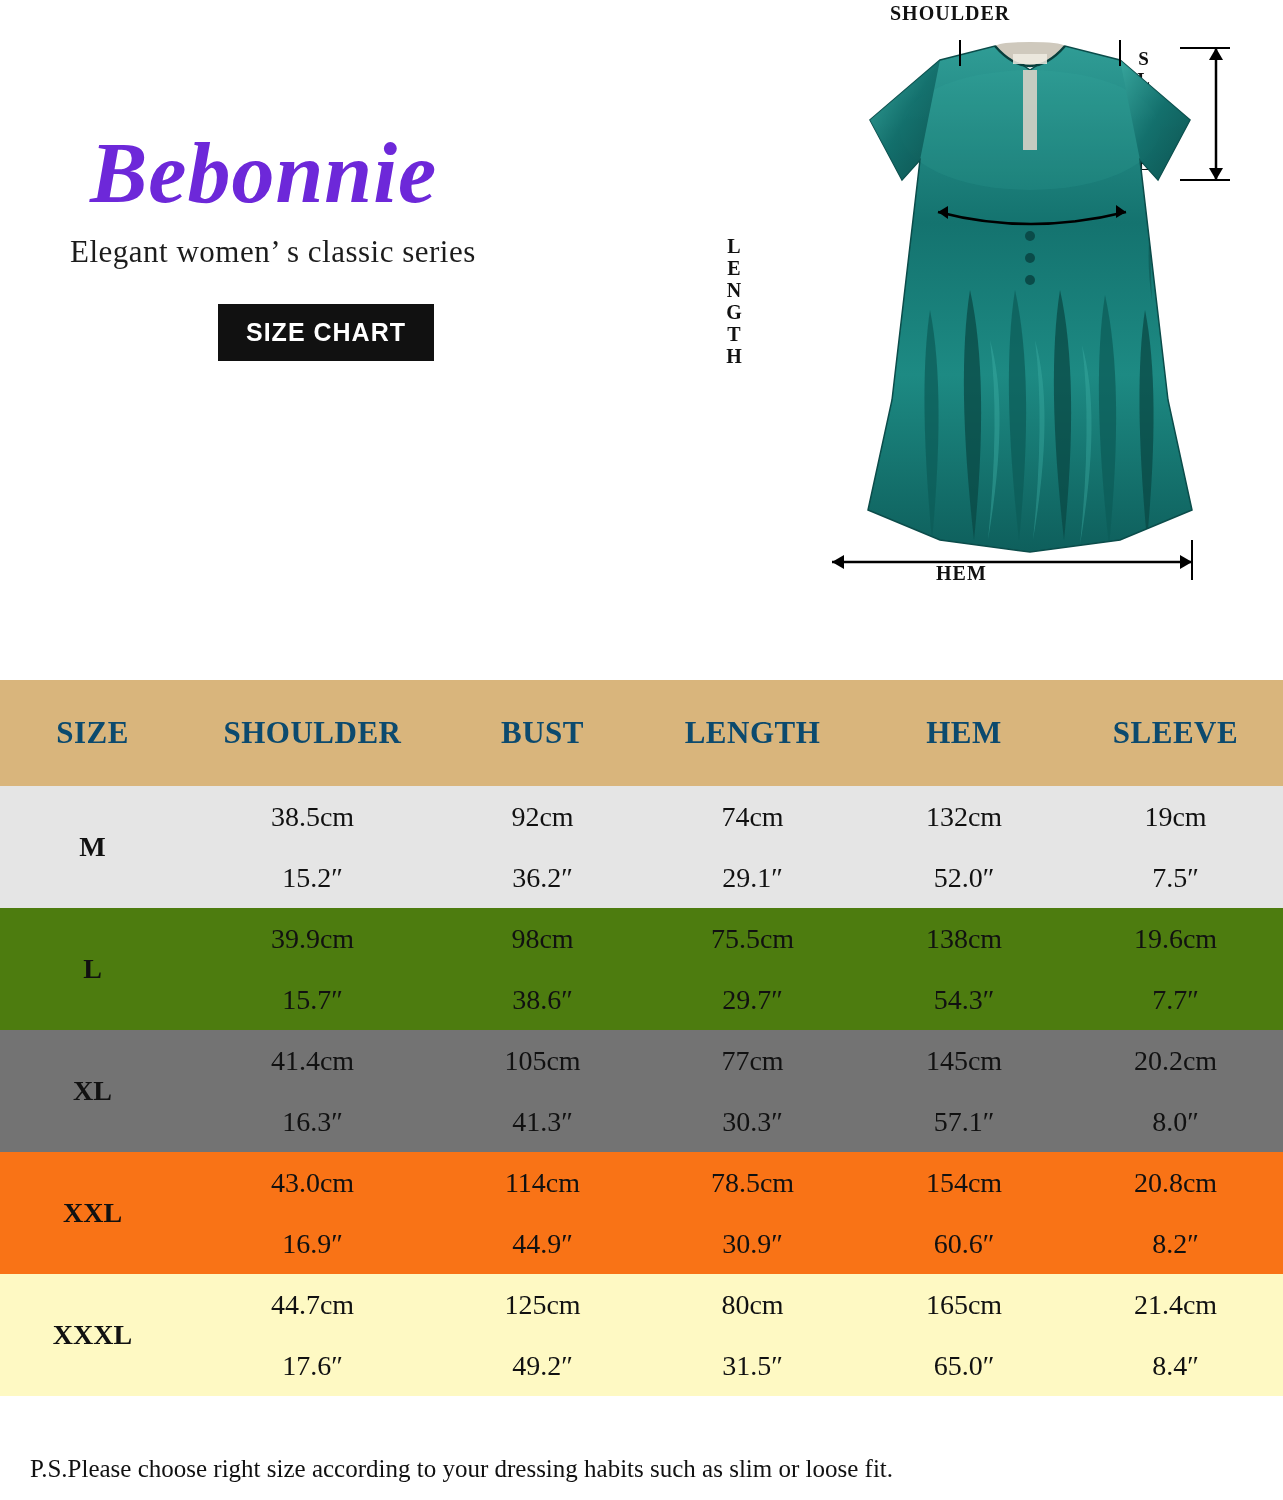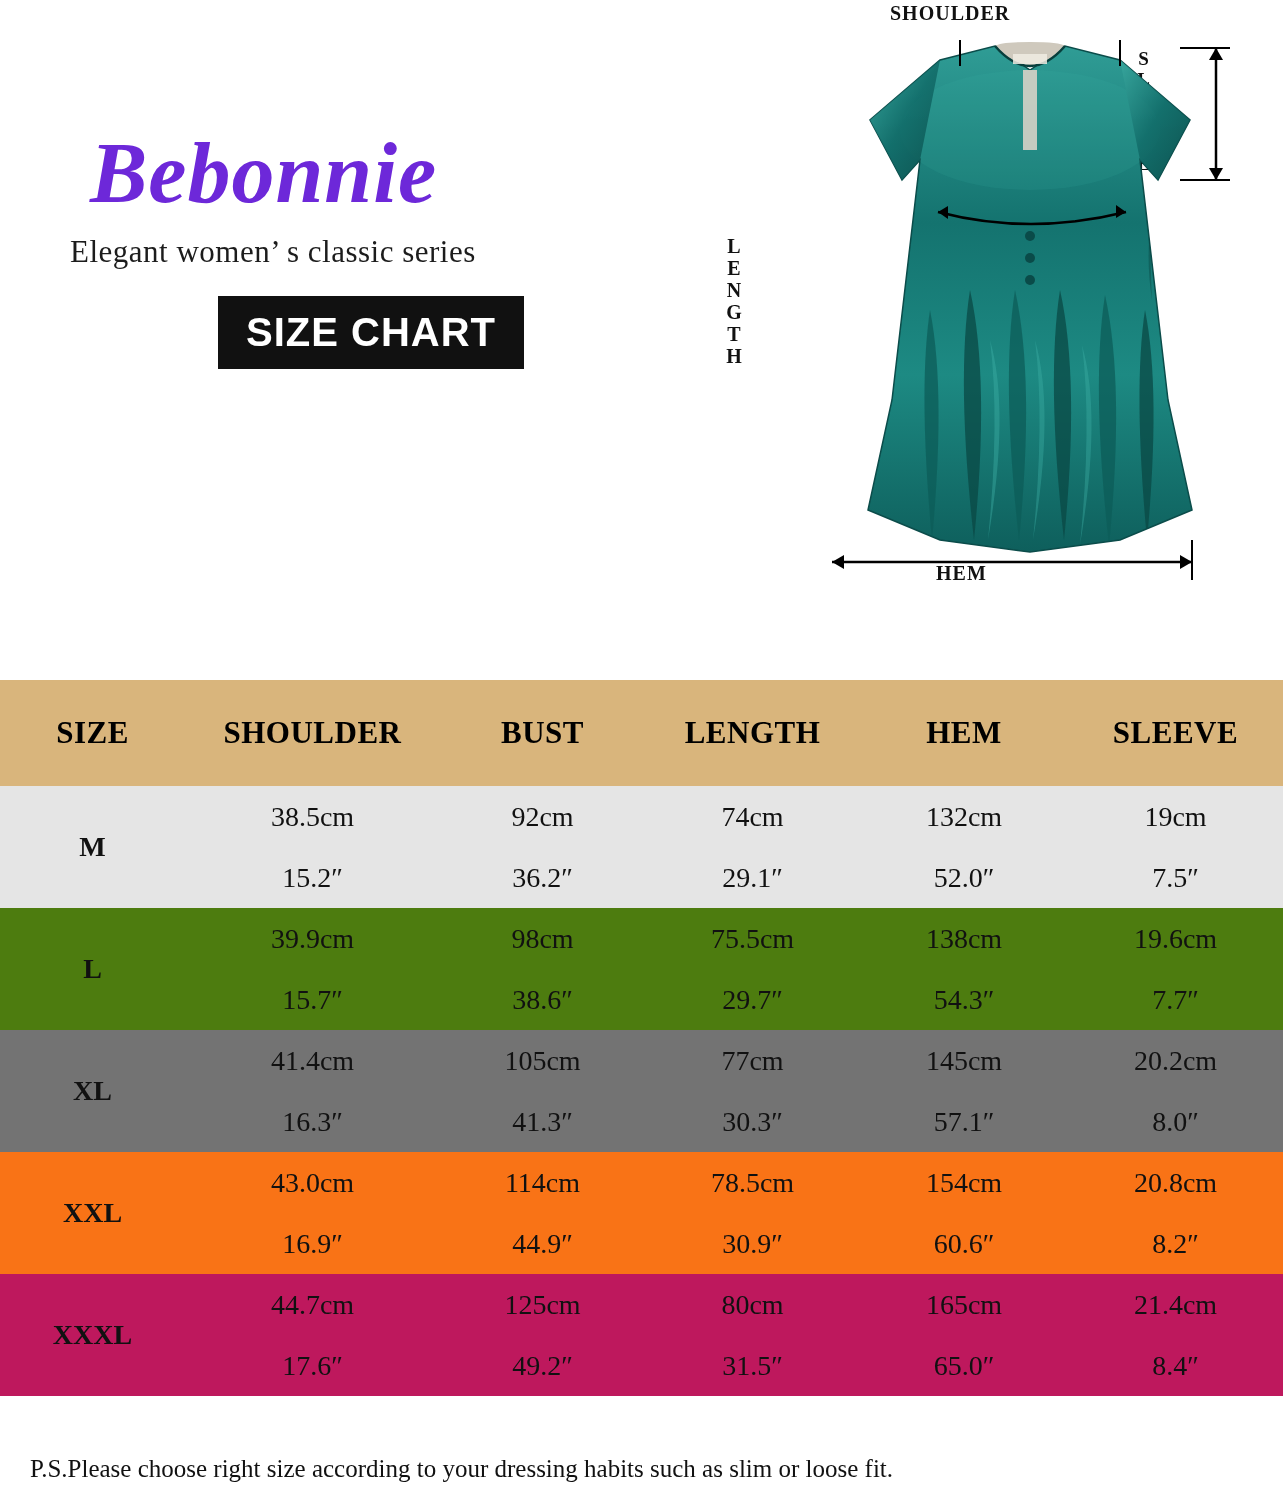--- a/index.html
+++ b/index.html
@@ -36,29 +36,29 @@
     font-size: 86px;
     color: #6d28d9;
     letter-spacing: 1px;
     line-height: 1;
     margin: 0 0 18px 20px;
   }
   .brand-tagline {
     font-family: "Liberation Serif", serif;
     font-size: 31px;
     color: #1c1c1c;
-    margin: 0 0 26px 0;
+    margin: 0 0 34px 0;
     letter-spacing: 0.5px;
   }
   .size-chart-badge {
     display: inline-block;
     background: #111111;
     color: #ffffff;
     font-weight: bold;
-    font-size: 40px;
+    font-size: 25px;
     letter-spacing: 1px;
     padding: 14px 28px 14px 28px;
     margin-left: 148px;
   }
 
   
   .garment-wrap {
     position: absolute;
     left: 700px;
     top: 0;
@@ -107,21 +107,21 @@
     left: 0;
     width: 1283px;
   }
   table.size-table {
     border-collapse: collapse;
     width: 1283px;
     table-layout: fixed;
   }
   table.size-table th {
     background: #d9b57c;
-    color: #000000;
+    color: #0c4a6e;
     font-family: "Liberation Serif", serif;
     font-weight: bold;
     font-size: 31px;
     height: 106px;
     letter-spacing: 0.5px;
   }
   table.size-table td {
     text-align: center;
     font-family: "Liberation Serif", serif;
     font-size: 28px;
@@ -130,21 +130,21 @@
     padding: 0;
   }
   td.size-cell {
     font-weight: bold;
     font-size: 33px;
   }
   .row-0 td { background: #e5e5e5; }
   .row-1 td { background: #4d7c0f; }
   .row-2 td { background: #737373; }
   .row-3 td { background: #f97316; }
-  .row-4 td { background: #be185d; }
+  .row-4 td { background: #fef9c3; }
 
   .col-size { width: 185px; }
   .col-shoulder { width: 255px; }
   .col-bust { width: 205px; }
   .col-length { width: 215px; }
   .col-hem { width: 208px; }
   .col-sleeve { width: 215px; }
 
   
   .footnotes {

